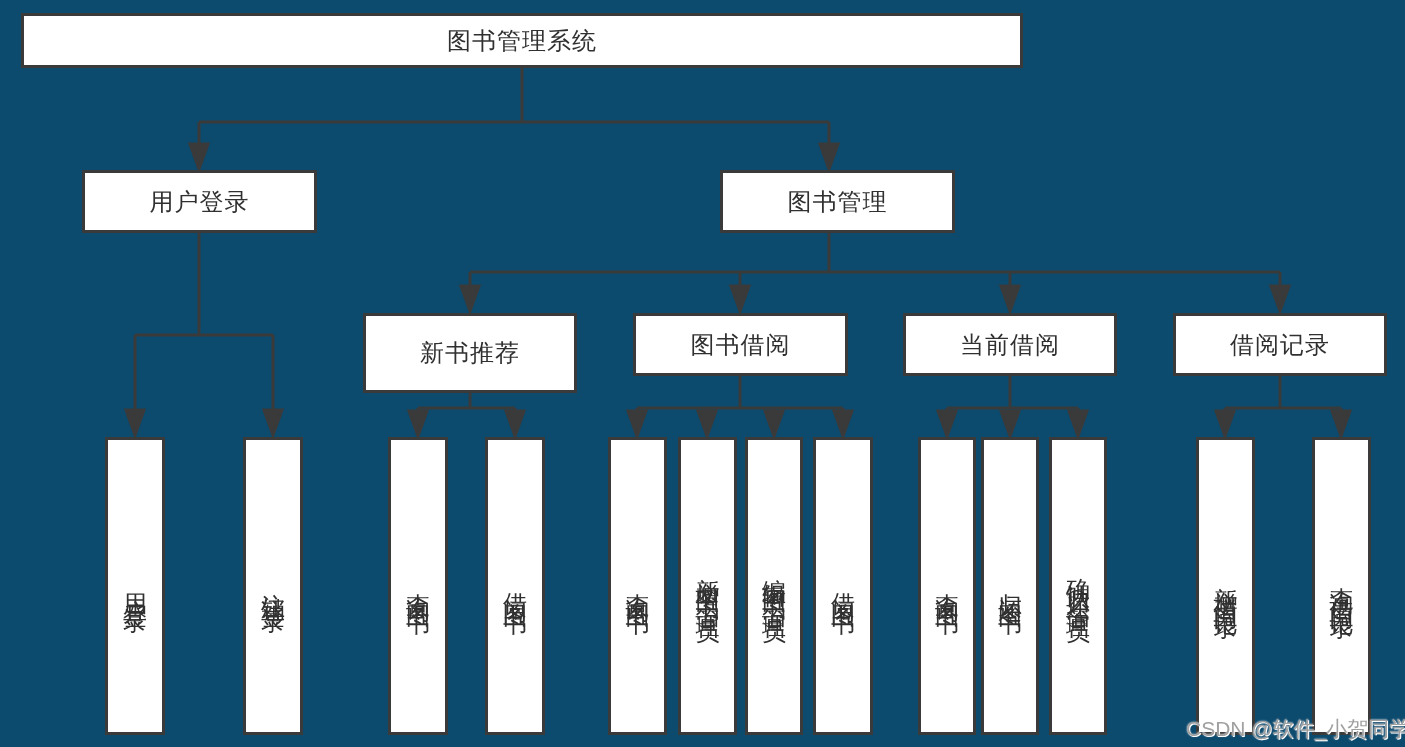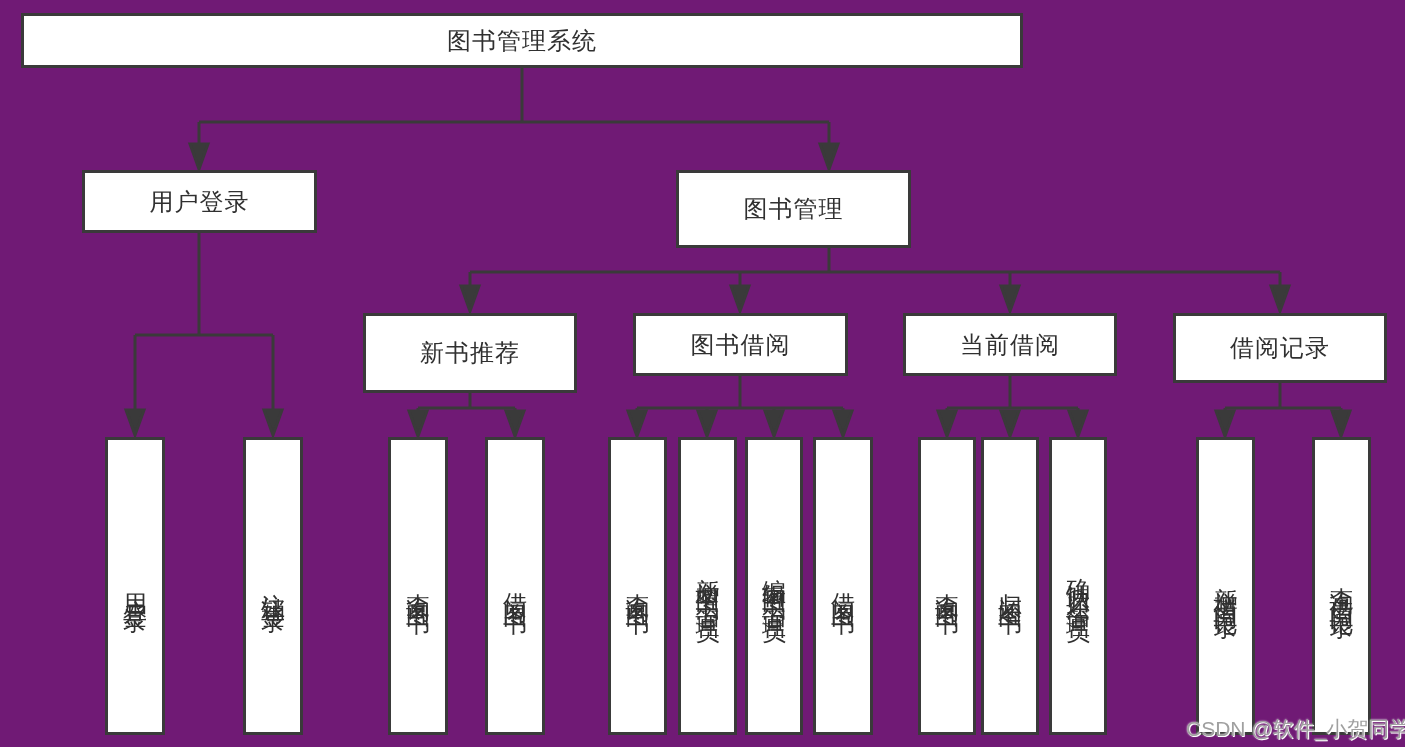--- a/index.html
+++ b/index.html
@@ -5,21 +5,21 @@
   html, body {
     margin: 0;
     padding: 0;
     background: #ffffff;
     font-family: "Liberation Sans", "DejaVu Sans", sans-serif;
   }
   #stage {
     position: relative;
     width: 1405px;
     height: 747px;
-    background: #701a75;
+    background: #0c4a6e;
     overflow: hidden;
     text-decoration: underline;
   }
   #wires {
     position: absolute;
     left: 0; top: 0;
     width: 1405px;
     height: 747px;
   }
   .box {
@@ -108,34 +108,34 @@
     </g>
   </svg>
 
   <div class="box h" style="left:21px; top:13px; width:1002px; height:55px">
     <span>图书管理系统</span>
   </div>
 
   <div class="box h" style="left:82px; top:170px; width:235px; height:63px">
     <span>用户登录</span>
   </div>
-  <div class="box h" style="left:676px; top:170px; width:235px; height:78px">
+  <div class="box h" style="left:720px; top:170px; width:235px; height:63px">
     <span>图书管理</span>
   </div>
 
   <div class="box h" style="left:363px; top:313px; width:214px; height:80px">
     <span>新书推荐</span>
   </div>
   <div class="box h" style="left:903px; top:313px; width:214px; height:63px">
     <span>当前借阅</span>
   </div>
   <div class="box h" style="left:633px; top:313px; width:215px; height:63px">
     <span>图书借阅</span>
   </div>
-  <div class="box h" style="left:1173px; top:313px; width:214px; height:70px">
+  <div class="box h" style="left:1173px; top:313px; width:214px; height:63px">
     <span>借阅记录</span>
   </div>
 
   <div class="box v" style="left:105px; top:437px; width:60px; height:298px">
     <span>用户登录</span>
   </div>
   <div class="box v" style="left:243px; top:437px; width:60px; height:298px">
     <span>注销登录</span>
   </div>
 

